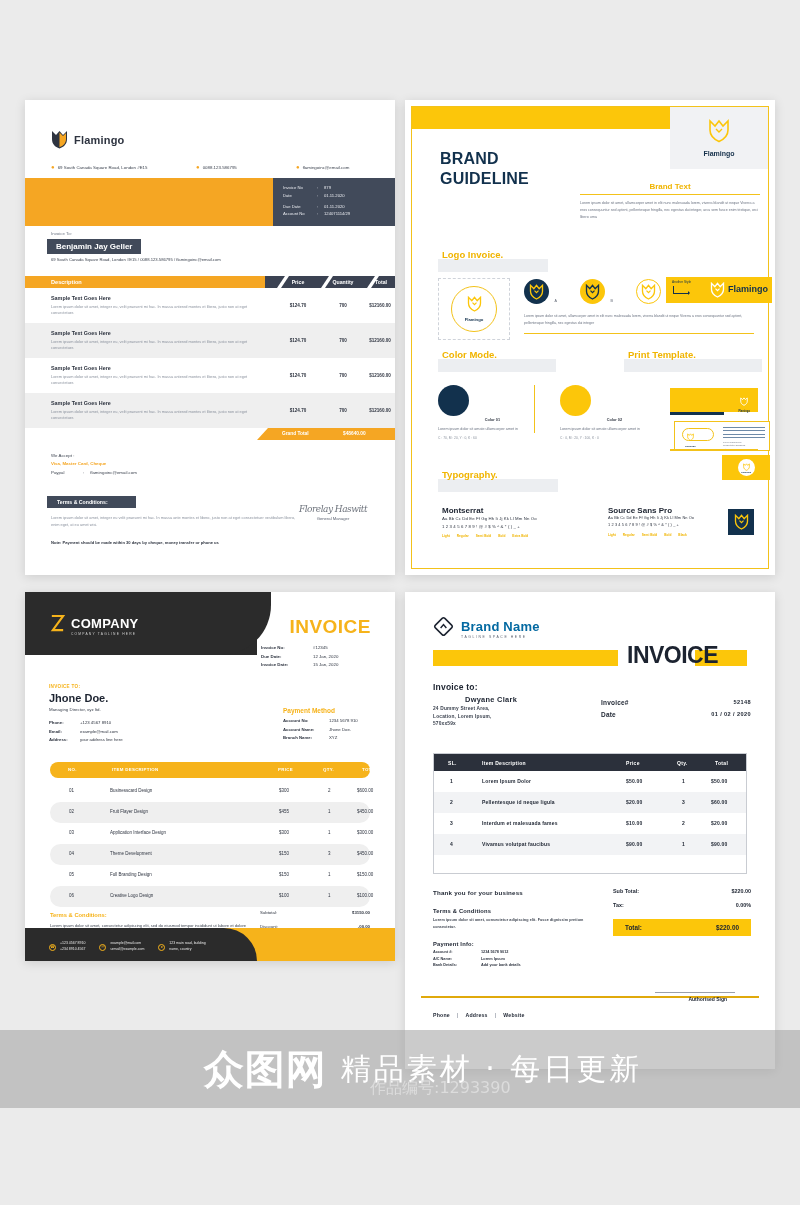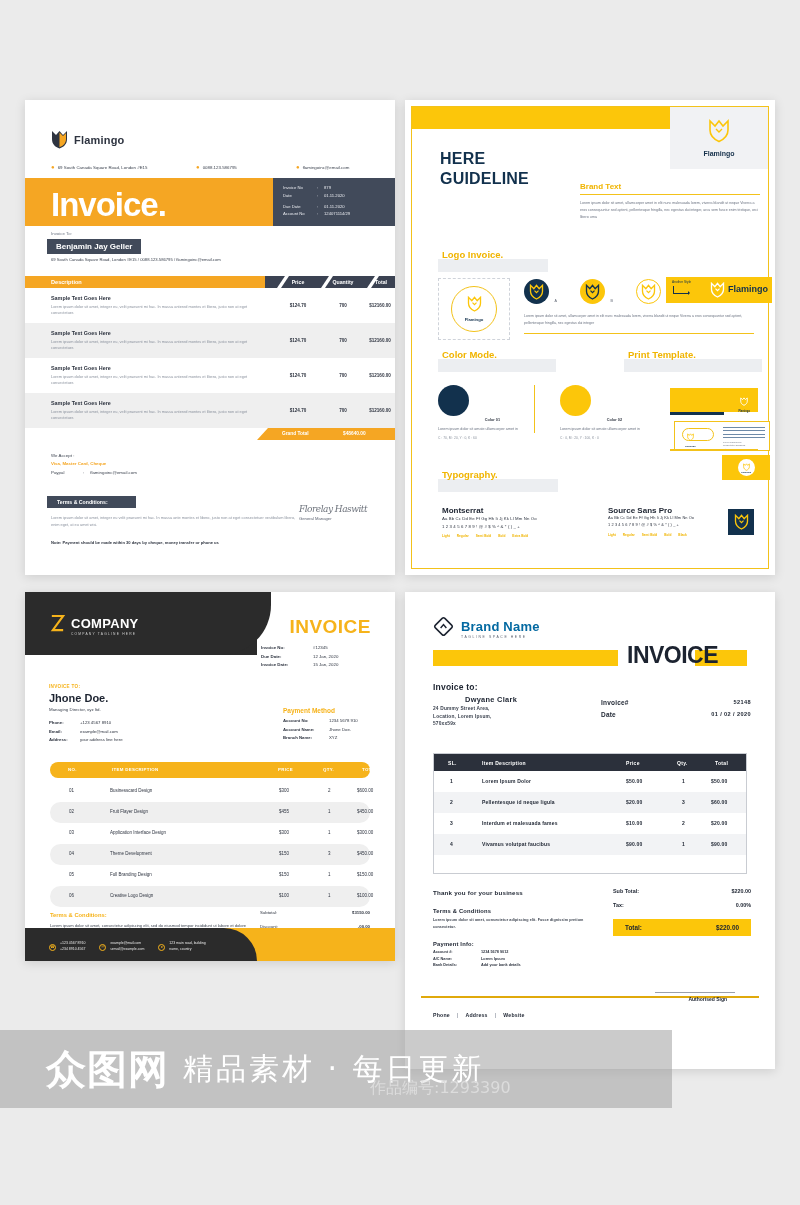--- a/index.html
+++ b/index.html
@@ -70,39 +70,39 @@
   .p1-accept { position:absolute; left:26px; top:352px; font-size:4.4px; color:#3d4450; line-height:1.9; }
   .p1-accept .hl { color:#f5a623; font-weight:bold; }
   .p1-accept .pp { display:flex; gap:6px; }
 
   .p1-terms { position:absolute; left:22px; top:396px; background:#414a5a; color:#fff;
               font-size:5.2px; font-weight:bold; padding:3px 28px 3px 10px; }
   .p1-terms-body { position:absolute; left:26px; top:414px; width:245px; font-size:3.9px;
                    color:#8b929e; line-height:1.9; }
   .p1-note { position:absolute; left:26px; top:440px; font-size:4.1px; font-weight:bold; color:#2e3440; }
 
-  .p1-sign { position:absolute; right:28px; top:404px; text-align:left; }
+  .p1-sign { position:absolute; right:28px; top:404px; text-align:center; }
   .p1-sign .scribble { font-family:"DejaVu Serif", serif; font-style:italic; font-size:9px;
                        color:#3d4450; opacity:.75; letter-spacing:-.5px; }
   .p1-sign .role { font-size:4.2px; color:#5b6270; margin-top:2px; }
 
   
   #p2 { left: 405px; top: 100px; width: 370px; height: 475px; background:#fff; }
   #p2 .inner { position:absolute; inset:6px; border:1px solid #f3c21a; }
 
   .bg-topbar { position:absolute; left:0; top:0; width:280px; height:22px; background:#fcc60a; }
   .bg-logobox { position:absolute; right:0; top:0; width:98px; height:62px; background:#f1f2f4;
                 display:flex; flex-direction:column; align-items:center; justify-content:center; gap:3px; }
   .bg-logobox .nm { font-size:7px; font-weight:bold; color:#15304a; }
 
   .bg-h1 { position:absolute; left:28px; top:42px; font-size:16px; font-weight:bold; color:#12314d;
            line-height:1.22; letter-spacing:.2px; }
 
   .bg-brandtext { position:absolute; left:168px; top:75px; width:180px; }
-  .bg-brandtext .hd { font-size:8px; font-weight:bold; color:#f0b400; }
+  .bg-brandtext .hd { font-size:8px; font-weight:bold; color:#f0b400;text-align:center; }
   .bg-brandtext .rule { height:1px; background:#f3c21a; margin:3px 0 5px; }
   .bg-brandtext p { font-size:3.6px; line-height:2.0; color:#6a7280; }
 
   .sec-title { position:absolute; font-size:9.5px; font-weight:bold; color:#f0b400; z-index:3; }
   .sec-chip { position:absolute; background:#eceef1; height:13px; z-index:1; }
 
   .bg-logobox2 { position:absolute; left:26px; top:171px; width:72px; height:62px;
                  border:1px dashed #cfd3da; display:flex; align-items:center; justify-content:center; }
   .bg-circle-logo { width:46px; height:46px; border:1px solid #f3c21a; border-radius:50%;
                     display:flex; flex-direction:column; align-items:center; justify-content:center; gap:1px; }
@@ -266,23 +266,23 @@
   .b-total .r { position:absolute; right:12px; top:4.5px; font-size:6.4px; font-weight:bold; color:#1c2330; }
 
   .b-rule { position:absolute; left:16px; top:404px; right:16px; height:1.5px; background:#e0a90b; }
   .b-signline { position:absolute; right:40px; top:400px; width:80px; height:1px; background:#9aa0ab; }
   .b-sign { position:absolute; right:48px; top:404px; font-size:5px; font-weight:bold; color:#1c2330; }
   .b-foot { position:absolute; left:28px; top:420px; display:flex; gap:7px; font-size:5.2px;
             font-weight:bold; color:#1c2330; letter-spacing:.2px; }
   .b-foot .sep { color:#9aa0ab; }
 
   
-  .wm { position:absolute; left:0; top:1030px; width:672px; height:78px;
+  .wm { position:absolute; left:0; top:1030px; width:800px; height:78px;
         background:rgba(160,160,160,.55); z-index:50;
-        display:flex; align-items:center; }
+        display:flex; align-items:center;justify-content:center; }
   .wm .logo { margin-left:46px; font-size:40px; font-weight:bold; color:#fff;
               letter-spacing:1px; font-family:"DejaVu Sans", sans-serif; }
   .wm .tag { margin-left:14px; font-size:30px; color:#fff; letter-spacing:3px;
              font-family:"DejaVu Sans", sans-serif; }
   .wm .code { position:absolute; left:370px; top:48px; font-size:16px; color:#dcdcdc;
               font-family:"DejaVu Sans", sans-serif; }
 </style>
 </head>
 <body>
 
@@ -309,21 +309,20 @@
         <span class="p1-dot">●</span>
         <span>0088.123.586795</span>
       </span>
       <span class="c">
         <span class="p1-dot">●</span>
         <span>flamingoinc@email.com</span>
       </span>
     </div>
 
     <div class="p1-band">
-      <div class="title">Invoice.</div>
       <div class="p1-meta">
         <div class="row">
             <span class="k">Invoice No</span>
             <span class="s">:</span>
             <span>879</span>
           </div>
         <div class="row">
             <span class="k">Date</span>
             <span class="s">:</span>
             <span>01.11.2020</span>
@@ -420,21 +419,21 @@
         <span>
           <svg width="22" height="24" viewBox="0 0 22 24">
             <path d="M2 2 L2 11 C2 16.5 5.5 20 11 22.5 C16.5 20 20 16.5 20 11 L20 2 L15 7 L11 2 L7 7 Z" fill="none" stroke="#fcc60a" stroke-width="1.6"></path>
             <path d="M8 10 L11 13 L14 10" fill="none" stroke="#fcc60a" stroke-width="1.4"></path>
           </svg>
         </span>
         <span class="nm">Flamingo</span>
       </div>
 
       <div class="bg-h1">
-        <div>HERE</div>
+        <div>BRAND</div>
         <div>GUIDELINE</div>
       </div>
 
       <div class="bg-brandtext">
         <div class="hd">Brand Text</div>
         <div class="rule"></div>
         <p>Lorem ipsum dolor sit amet, ullamcorper amet in elit nunc malesuada lorem, viverra blandit ut neque Viverra a eros consequuntur sed aptent, pellentesque fringilla, nec egestas dui integer, arcu sem fusce enim tristique, orci libero urna</p>
       </div>
 
       <div class="sec-chip" style="left:26px; top:152px; width:110px;"></div>

